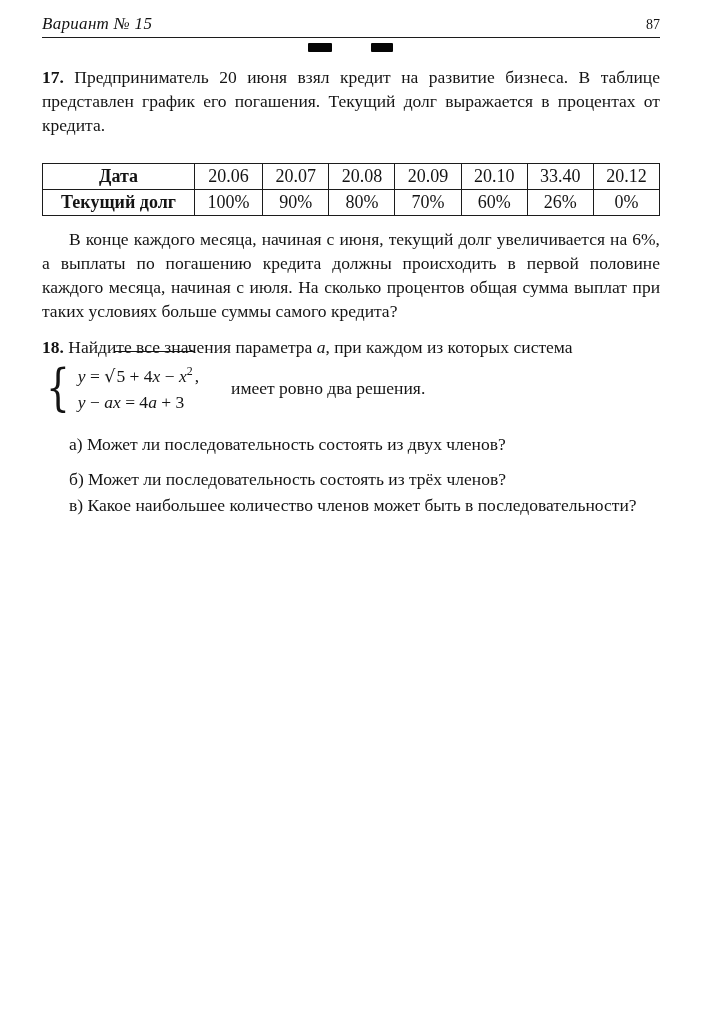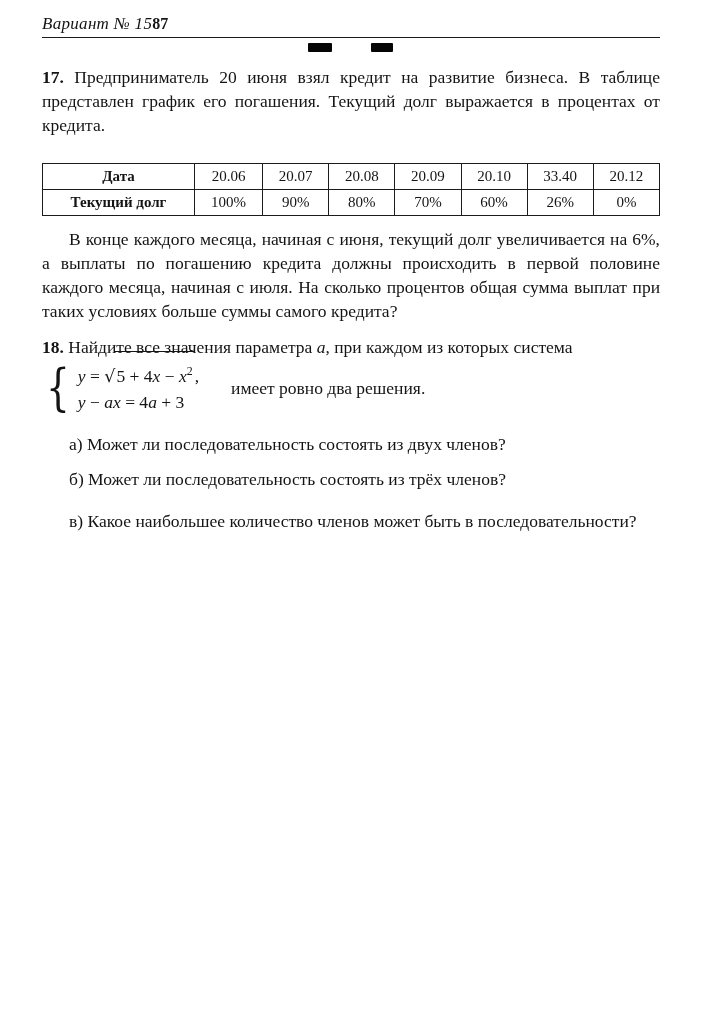--- a/index.html
+++ b/index.html
@@ -6,25 +6,25 @@
   html, body { background: #ffffff; }
   body {
     width: 701px; height: 1024px;
     font-family: "Liberation Serif", serif;
     color: #141414;
     overflow: hidden;
   }
   .page { padding: 14px 41px 0 42px; }
 
   .page-header {
-    display: flex; justify-content: flex-start; align-items: baseline;
+    display: flex; justify-content: space-between; align-items: baseline;
     font-size: 17px;
   }
   .variant { font-style: italic; letter-spacing: 0.3px; }
-  .pagenum { font-size: 16px; font-weight: bold; }
+  .pagenum { font-size: 14px; font-weight: normal; }
   .rule { border-bottom: 1.7px solid #1c1c1c; margin-top: 3px; }
 
   .artifacts { position: relative; height: 16px; }
   .artifact { position: absolute; top: 5px; height: 9px; background: #050505; border-radius: 1px; }
   .artifact.a1 { left: 266px; width: 24px; }
   .artifact.a2 { left: 329px; width: 22px; }
 
   .para {
     font-size: 17.5px; line-height: 1.36;
     text-align: justify; margin-top: 12px;
@@ -32,21 +32,21 @@
   .indent { text-indent: 27px; }
   .pnum { font-weight: bold; }
 
   table.debt-table {
     width: 100%; border-collapse: collapse;
     margin: 26px 0 12px 0;
   }
   table.debt-table td {
     border: 1.6px solid #1c1c1c;
     text-align: center; vertical-align: middle;
-    font-size: 15px; height: 26px; padding: 1px 3px;
+    font-size: 18px; height: 26px; padding: 1px 3px;
   }
   td.rowlabel { font-weight: bold; width: 152px; }
 
   .system-wrap { margin: 6px 0 4px 0; }
   .system { display: flex; align-items: center; margin-top: 4px; }
   .brace {
     font-family: "DejaVu Serif", serif;
     font-size: 50px; line-height: 1;
     display: inline-block; transform: scaleX(0.75);
     font-weight: 400;
@@ -113,15 +113,15 @@
         <div class="eq"><i>y</i><span> = </span><span class="radical">√</span><span class="overline-group"><span>5 + 4</span><i>x</i><span> − </span><i>x</i><sup>2</sup></span><span>,</span></div>
         <div class="eq"><i>y</i><span> − </span><i>ax</i><span> = 4</span><i>a</i><span> + 3</span></div>
       </div>
       <span class="system-tail">имеет ровно два решения.</span>
     </div>
   </div>
 
 
   <p class="para indent" style="margin-top:20px">а) Может ли последовательность состоять из двух членов?</p>
   <p class="para indent" style="margin-top:11px">б) Может ли последовательность состоять из трёх членов?</p>
-  <p class="para indent" style="margin-top:18px">в) Какое наибольшее количество членов может быть в последовательности?</p>
+  <p class="para indent" style="margin-top:2px">в) Какое наибольшее количество членов может быть в последовательности?</p>
 
 </div>
 
 </body></html>

